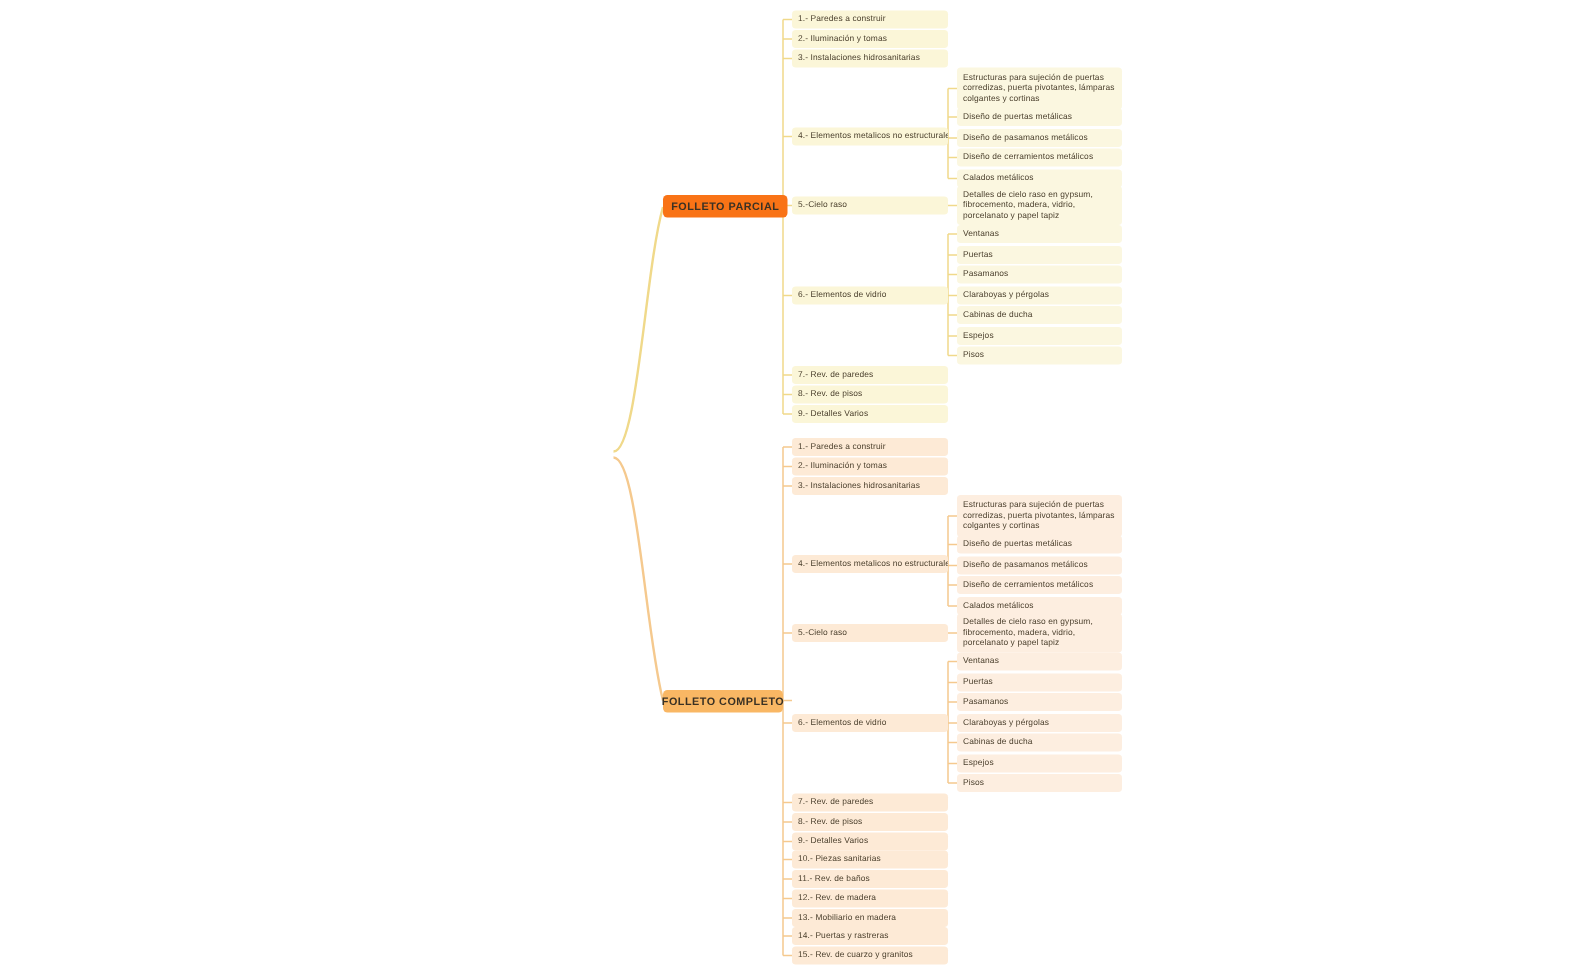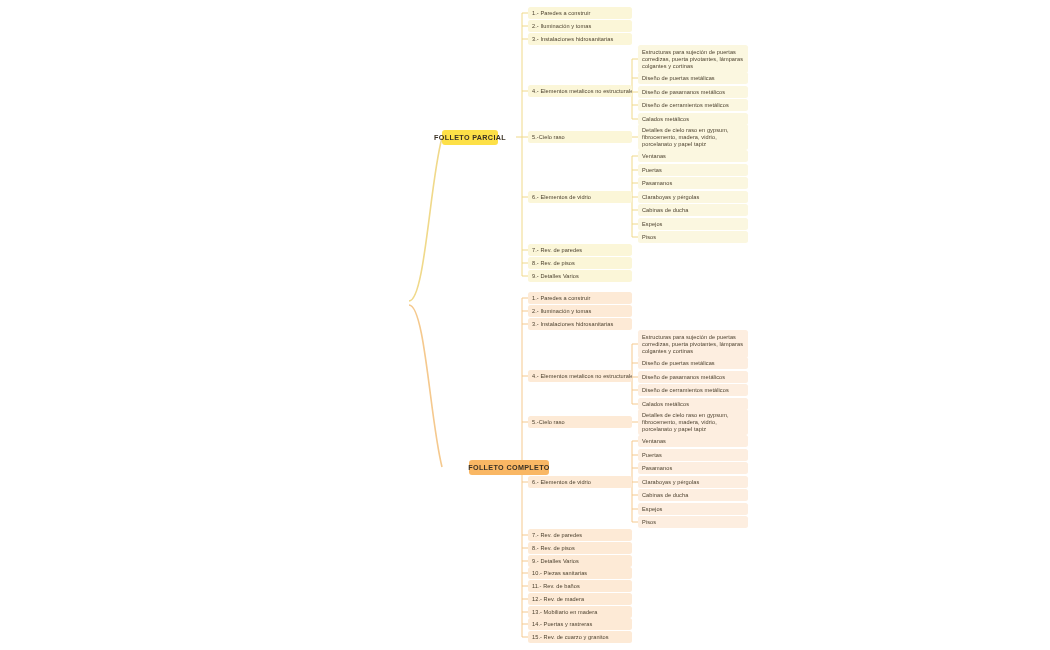--- a/index.html
+++ b/index.html
@@ -48,22 +48,22 @@
     border-radius:3px;
     display:flex;align-items:center;justify-content:center;
     font-size:7.2px;
     font-weight:bold;
     letter-spacing:.35px;
     color:#3a3124;
     box-sizing:border-box;
     padding:0 7px;
     white-space:nowrap;
   }
-  .branch-parcial{ background:#fde047; left:442px; top:130px; width:56px;}
-  .branch-completo{ background:#f9b764; left:442px; top:460px; width:80px;margin-left:27px;}
+  .branch-parcial{ background:#f97316; left:442px; top:130px; width:83px;}
+  .branch-completo{ background:#f9b764; left:442px; top:460px; width:80px;}
 
   
   .node{
     position:absolute;
     box-sizing:border-box;
     border-radius:2.5px;
     font-size:5.6px;
     line-height:7px;
     letter-spacing:.08px;
     color:#4a3f2c;

